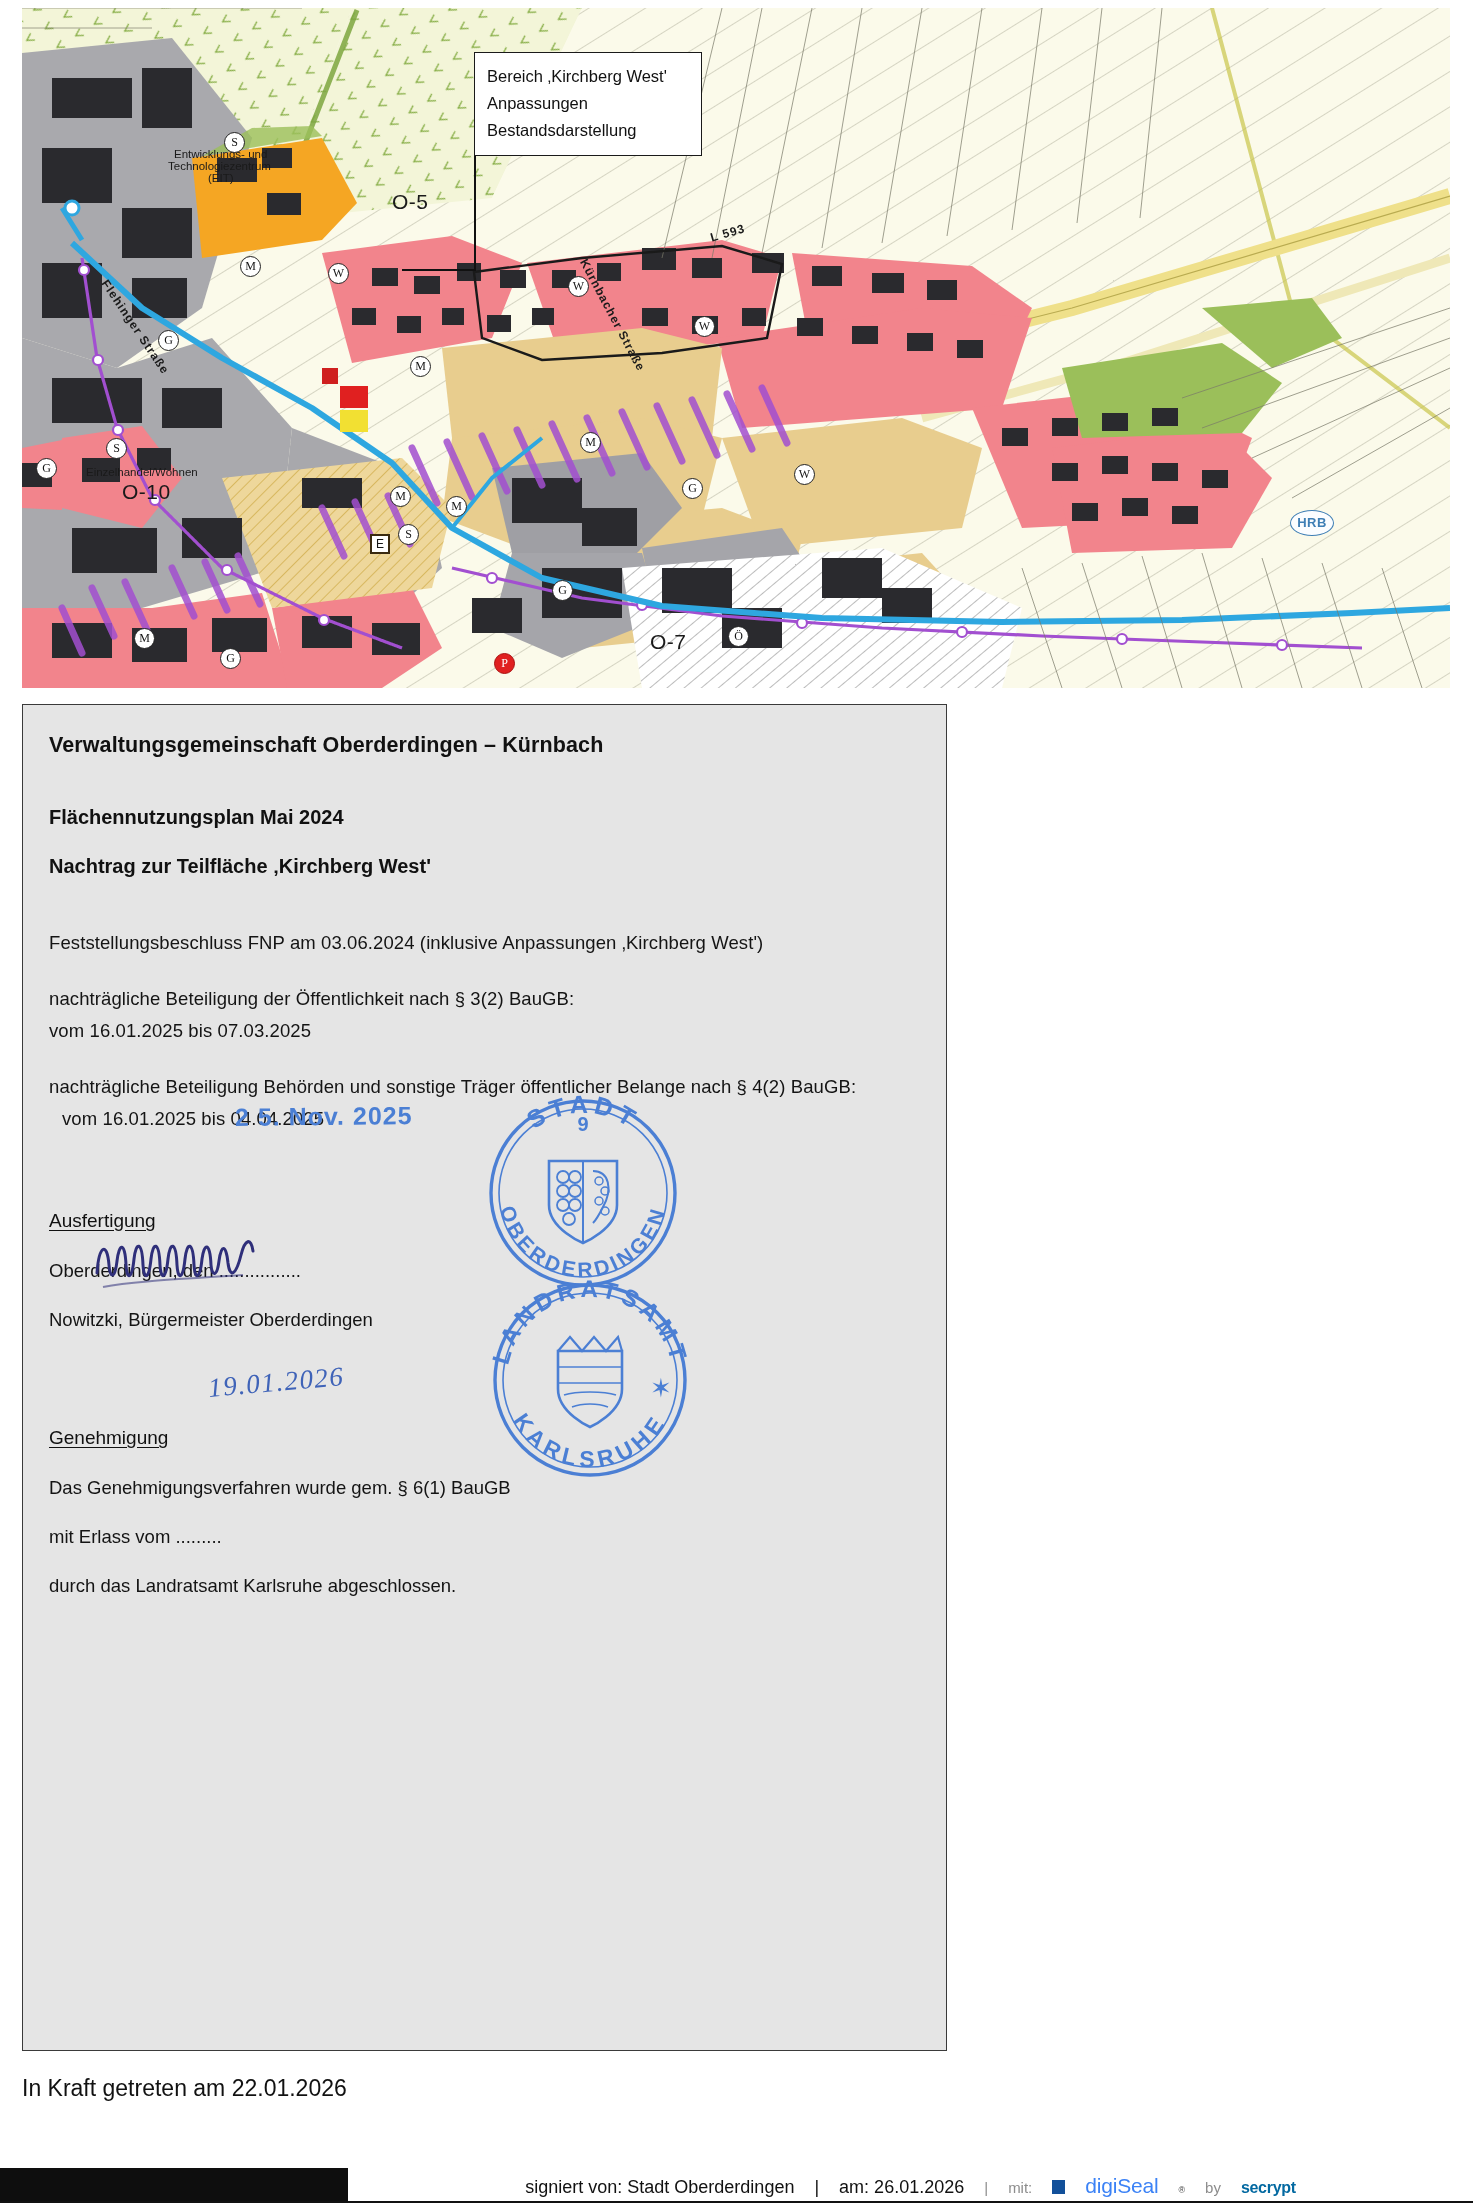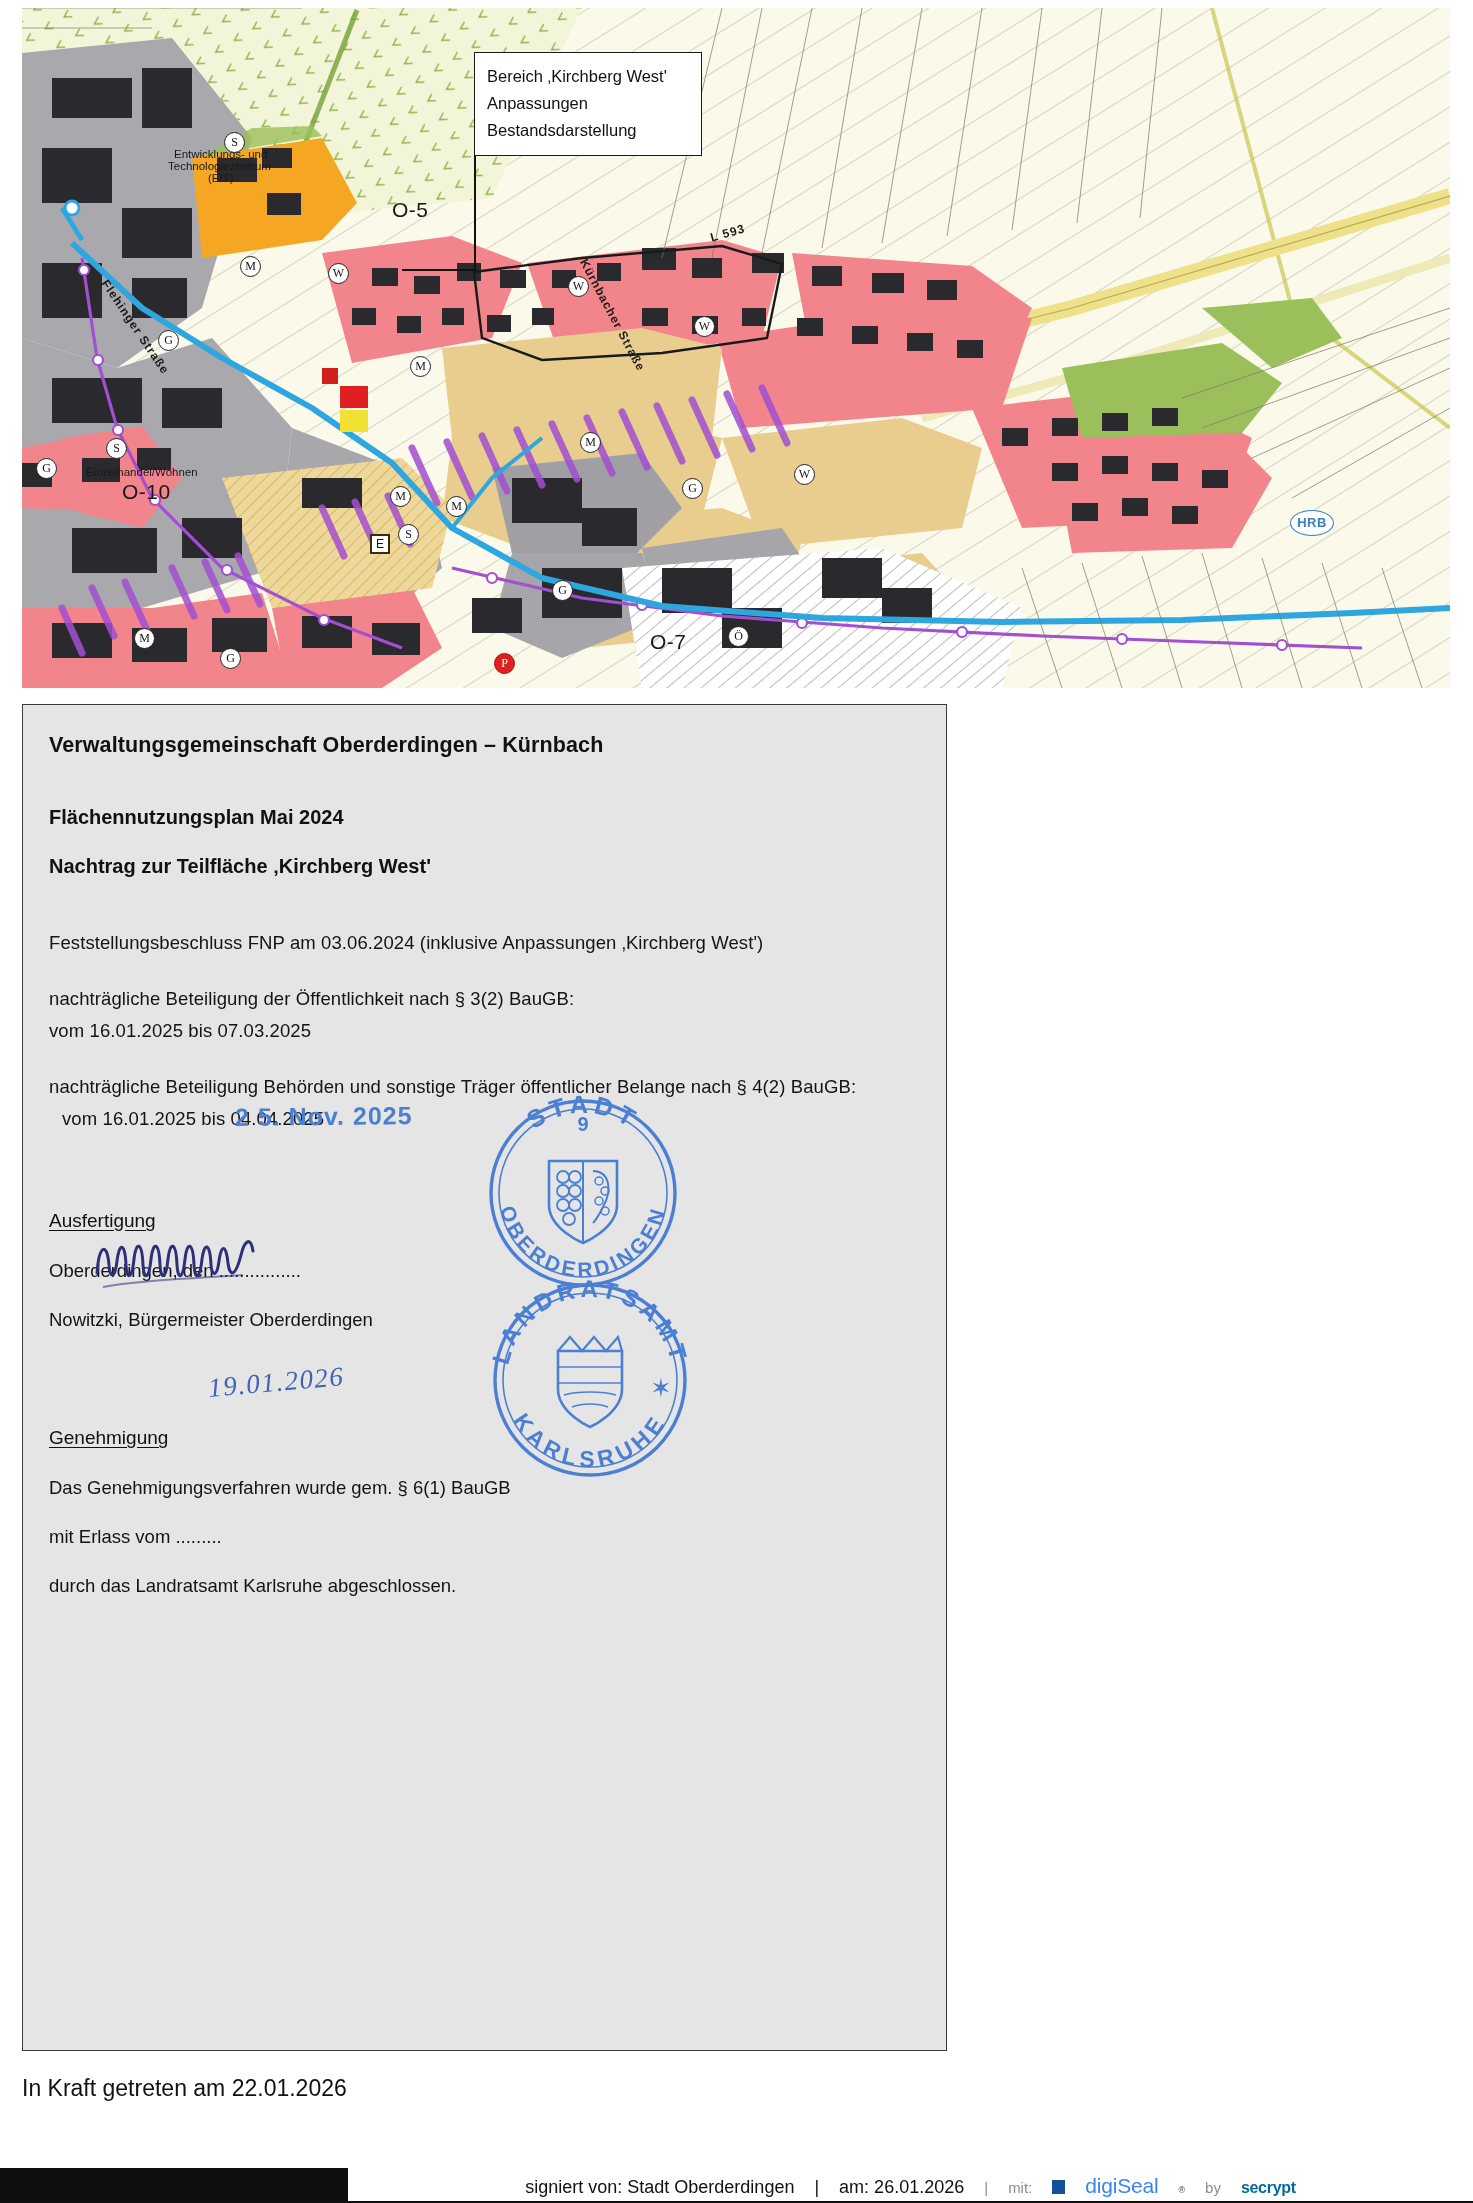--- a/index.html
+++ b/index.html
@@ -386,21 +386,21 @@
   <div class="callout-leader2"></div>
   <div class="map-callout">
     <div>Bereich ‚Kirchberg West'</div>
     <div>Anpassungen</div>
     <div>Bestandsdarstellung</div>
   </div>
 
   <div class="map-label lbl-small" style="left:152px; top:140px;">Entwicklungs- und</div>
   <div class="map-label lbl-small" style="left:146px; top:152px;">Technologiezentrum</div>
   <div class="map-label lbl-small" style="left:186px; top:164px;">(EIT)</div>
-  <div class="map-label lbl-area-code" style="left:370px; top:182px;margin-top:8px;">O-5</div>
+  <div class="map-label lbl-area-code" style="left:370px; top:182px;">O-5</div>
   <div class="map-label lbl-small" style="left:64px; top:458px;">Einzelhandel/Wohnen</div>
   <div class="map-label lbl-area-code" style="left:100px; top:472px;">O-10</div>
   <div class="map-label lbl-area-code" style="left:628px; top:622px;">O-7</div>
   <div class="map-label lbl-road" style="left:688px; top:218px; transform:rotate(-16deg);">L 593</div>
   <div class="map-label lbl-road" style="left:58px; top:312px; transform:rotate(56deg);">Flehinger Straße</div>
   <div class="map-label lbl-road" style="left:528px; top:300px; transform:rotate(62deg);">Kürnbacher Straße</div>
 
   <div class="circ-sym" style="left:202px; top:124px;">S</div>
   <div class="circ-sym" style="left:376px; top:516px;">S</div>
   <div class="circ-sym" style="left:84px; top:430px;">S</div>

